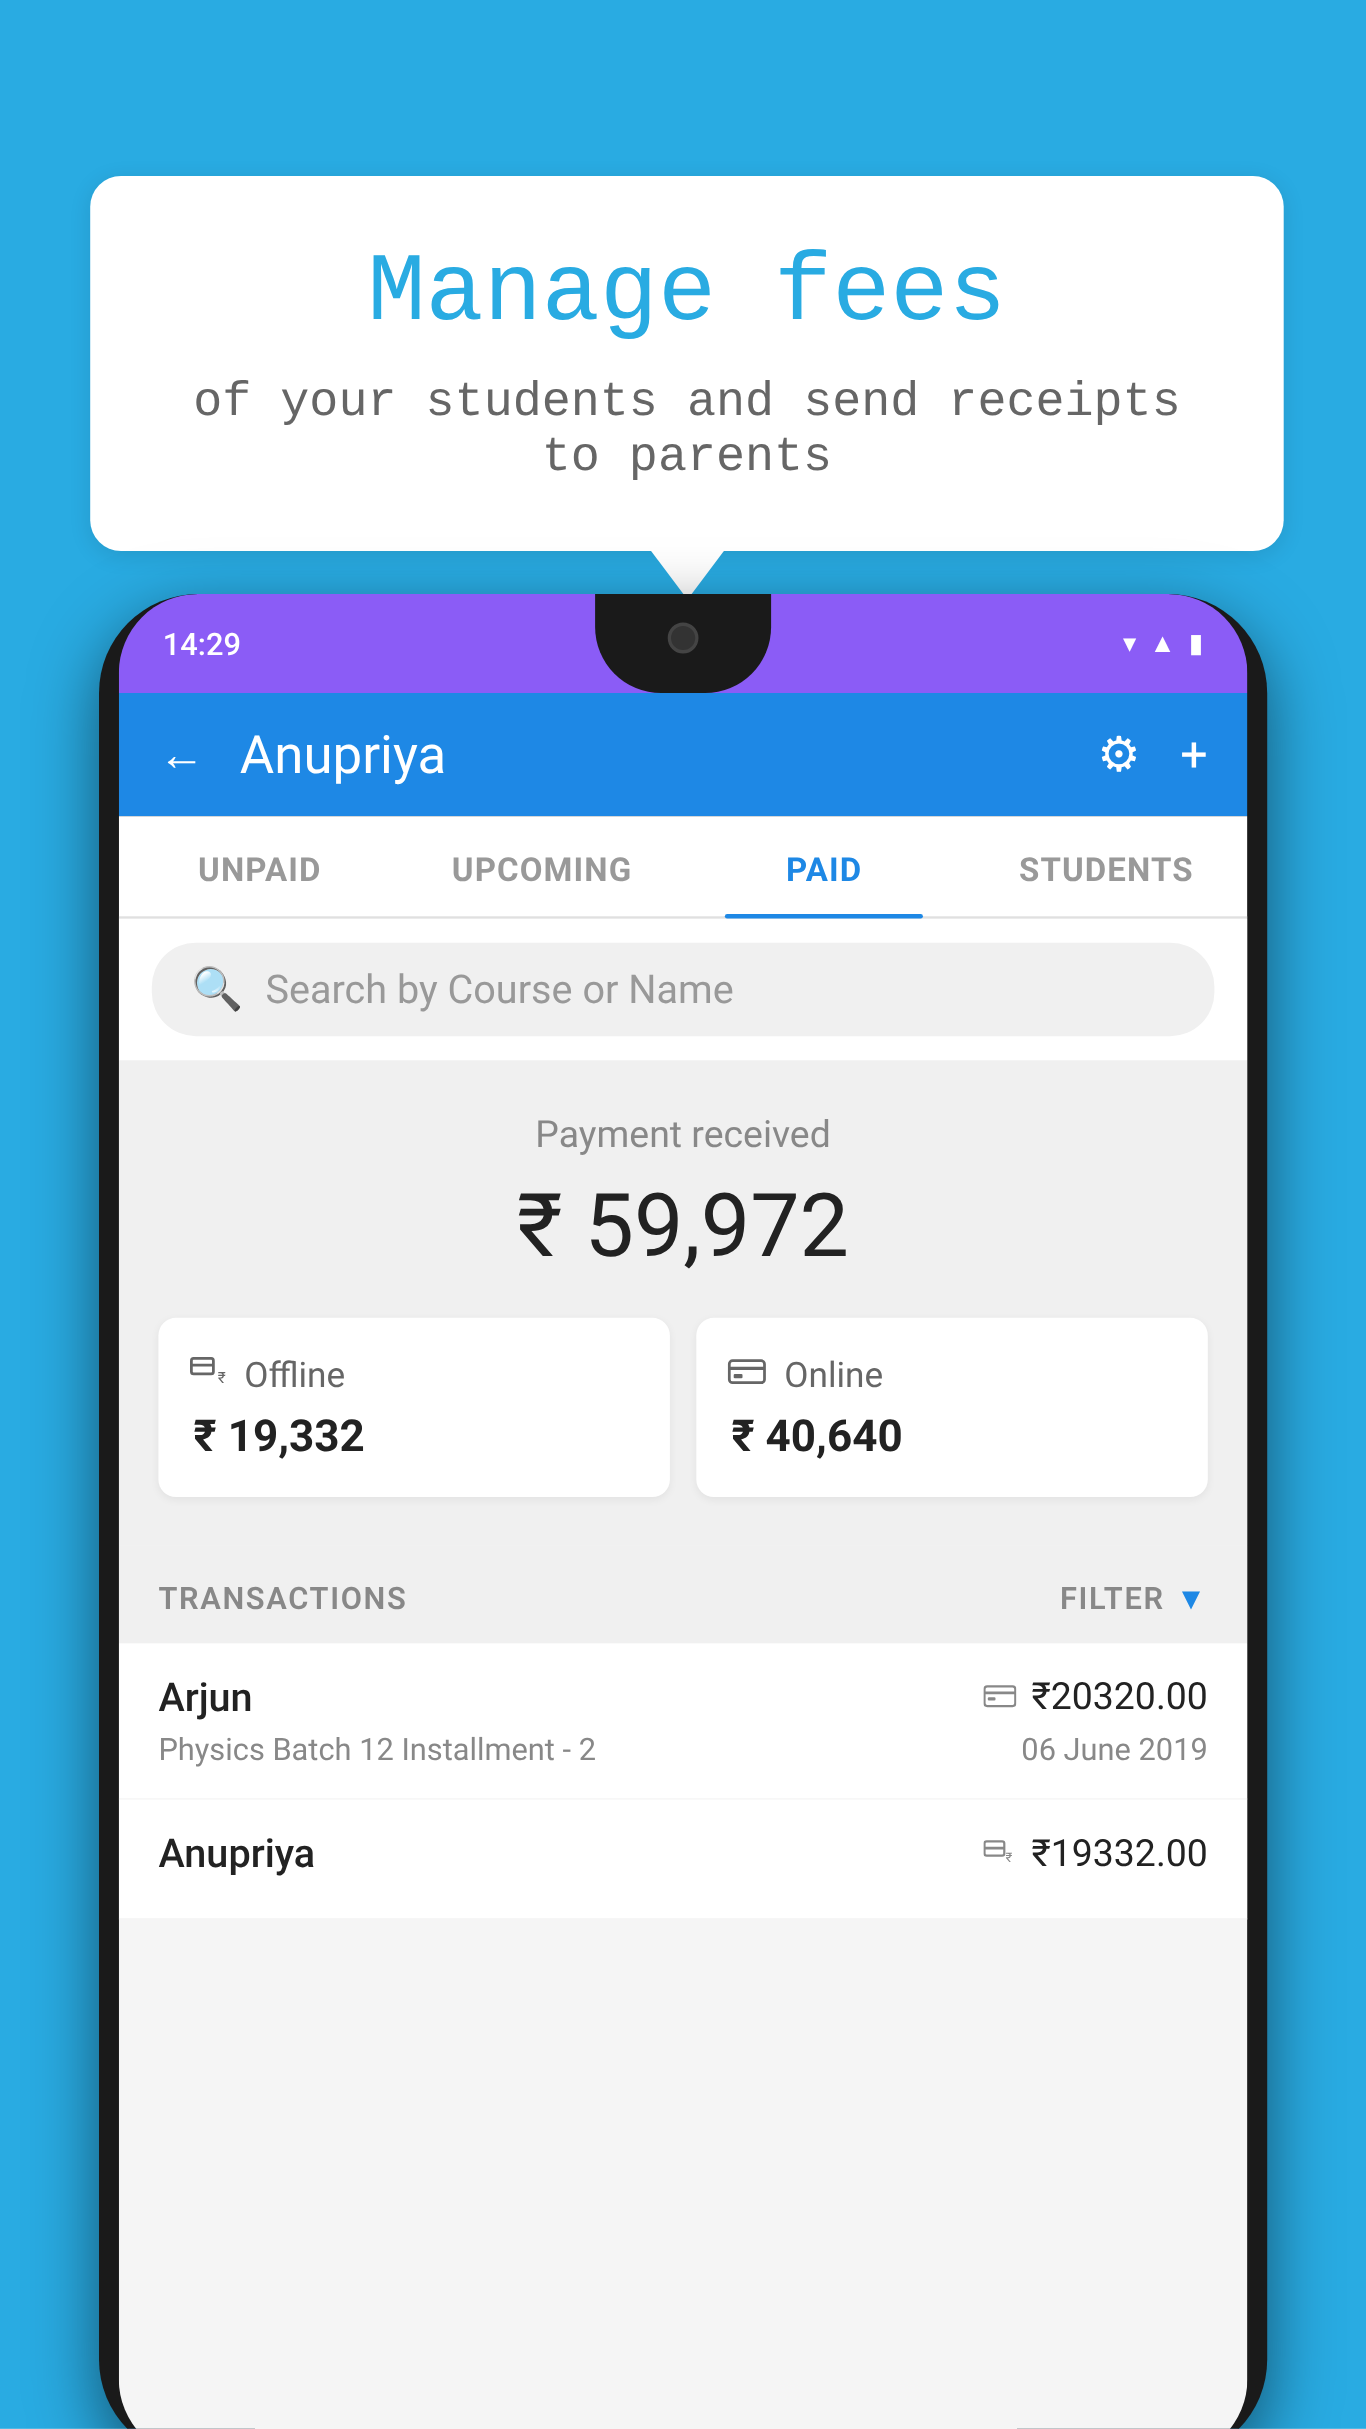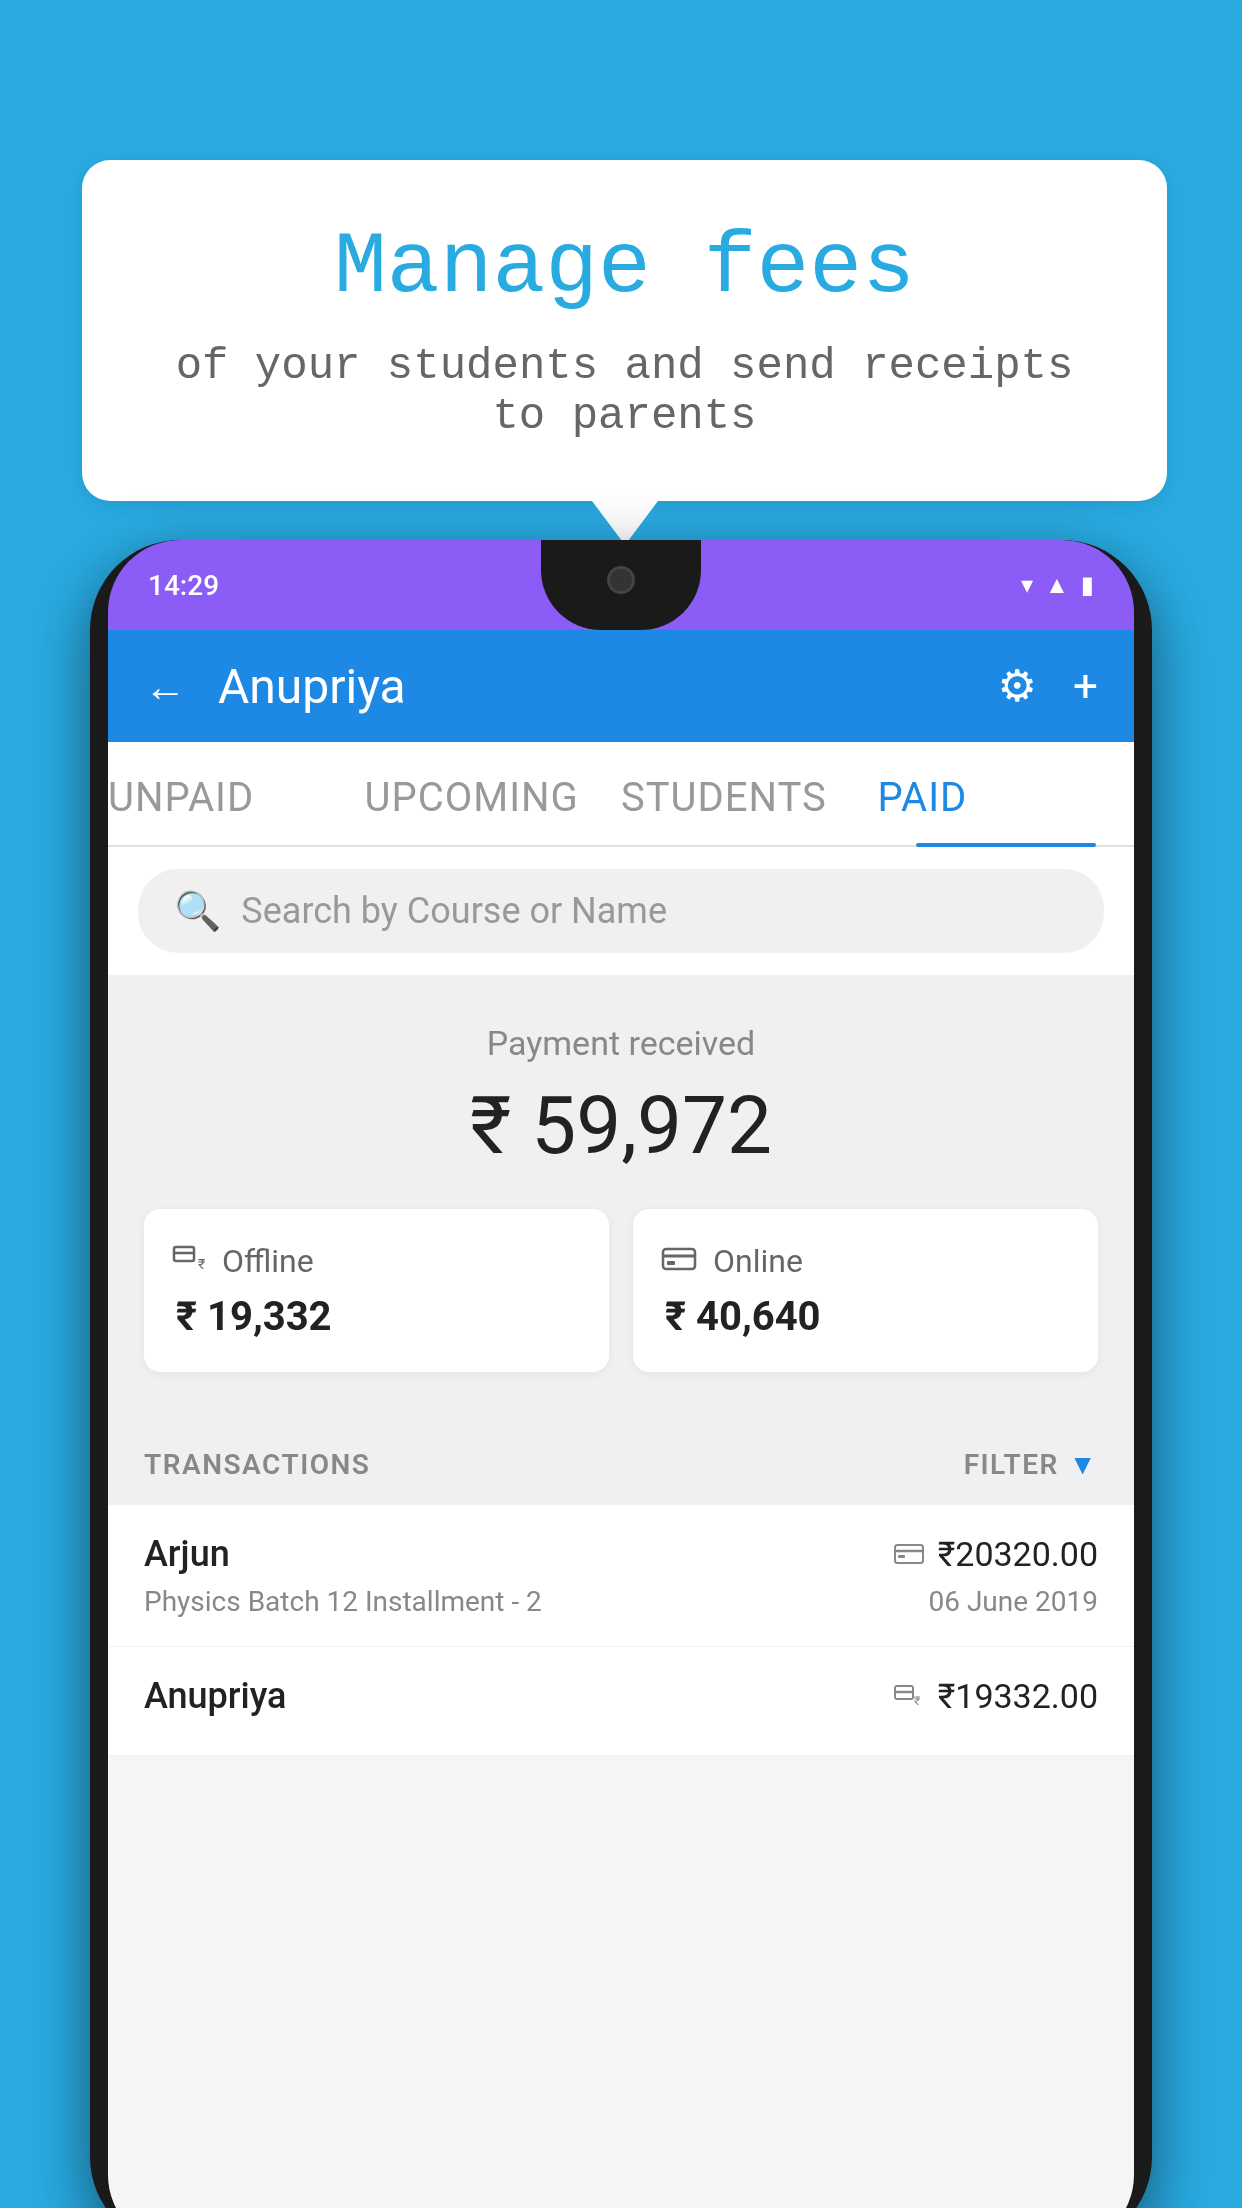--- a/index.html
+++ b/index.html
@@ -175,23 +175,24 @@
 
     
     .tabs-bar {
       background: white;
       display: flex;
       border-bottom: 2px solid #e0e0e0;
     }
 
     .tab {
       flex: 1;
+      text-align: center;
       padding: 32px 0 24px;
-      font-size: 40px;
-      font-weight: 400;
+      font-size: 30px;
+      font-weight: 700;
       color: #999;
       letter-spacing: 1px;
       position: relative;
       cursor: pointer;
     }
 
     .tab.active {
       color: #1E88E5;
     }
 
@@ -423,25 +424,25 @@
         </div>
       </div>
 
       <div class="tabs-bar">
         <div class="tab">
           <span>UNPAID</span>
         </div>
         <div class="tab">
           <span>UPCOMING</span>
         </div>
+        <div class="tab active">
+          <span>PAID</span>
+        </div>
         <div class="tab">
           <span>STUDENTS</span>
-        </div>
-        <div class="tab active">
-          <span>PAID</span>
         </div>
       </div>
 
       <div class="app-content">
 
         <div class="search-container">
           <div class="search-bar">
             <span class="search-icon-wrap">🔍</span>
             <span class="search-placeholder">Search by Course or Name</span>
           </div>

